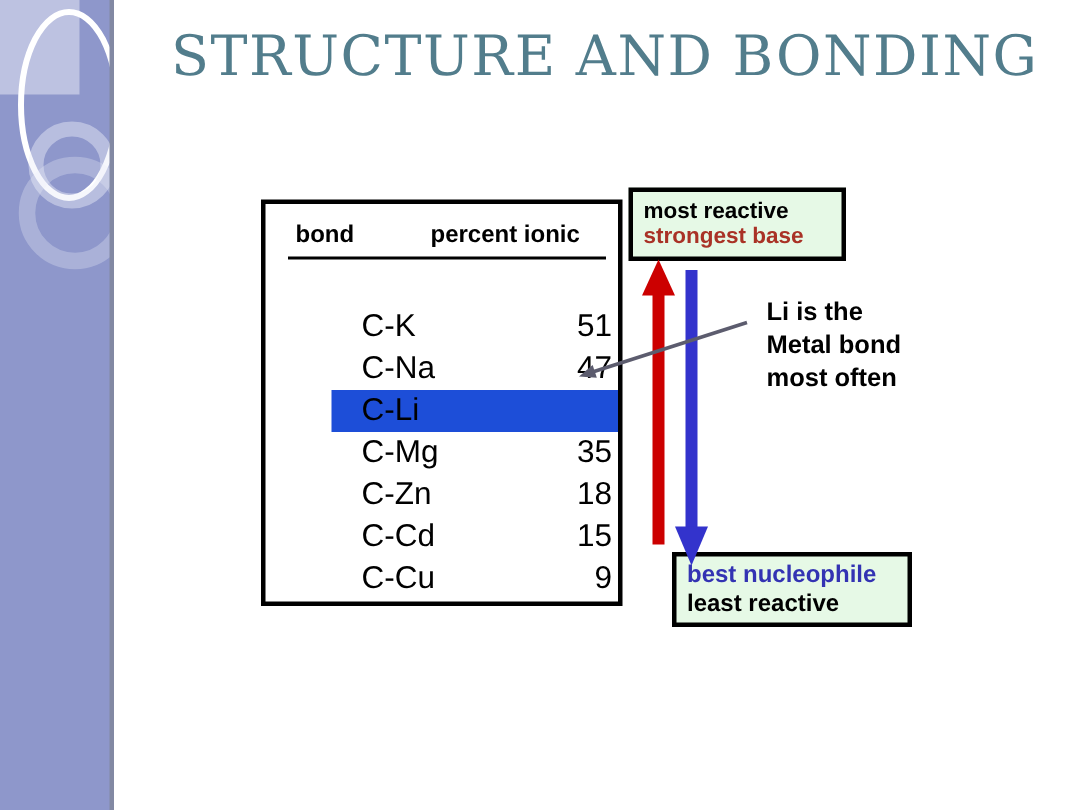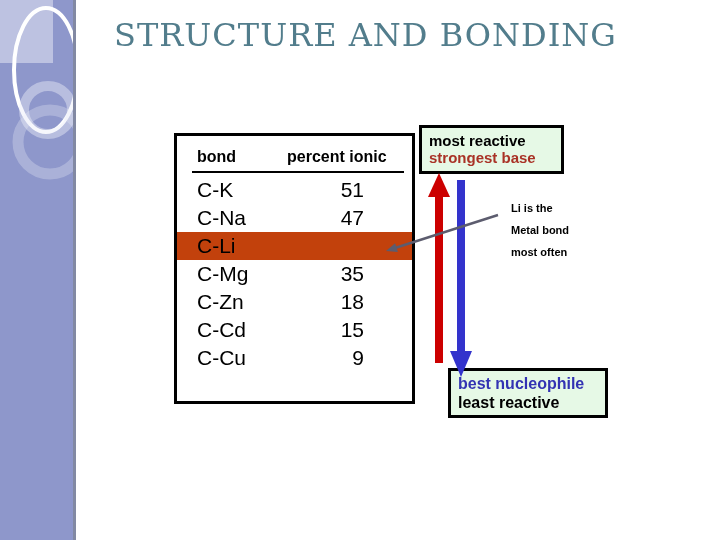--- a/index.html
+++ b/index.html
@@ -5,47 +5,47 @@
   html,body{margin:0;padding:0;background:#fff;}
   #slide{position:relative;width:720px;height:540px;background:#ffffff;overflow:hidden;
          font-family:"Liberation Sans",sans-serif;}
 
   
   #sidebar{position:absolute;left:0;top:0;width:76px;height:540px;}
 
   
   #title{position:absolute;left:114px;top:16px;width:600px;white-space:nowrap;
          font-family:"DejaVu Serif","Liberation Serif",serif;
-         font-size:32px;letter-spacing:1px;color:#527d8c;}
+         font-size:37px;letter-spacing:1px;color:#527d8c;}
 
   
   #tablebox{position:absolute;left:174px;top:133px;width:241px;height:271px;
             border:3px solid #000;background:#fff;box-sizing:border-box;}
   #tablebox .thead{position:absolute;top:12px;left:0;right:0;height:18px;
                    font-size:16px;font-weight:bold;color:#000;text-align:center;}
   #tablebox .th-bond{position:absolute;left:20px;}
   #tablebox .th-ionic{position:absolute;left:110px;}
   #tablebox .hrule{position:absolute;top:35px;left:15px;width:212px;height:2px;background:#000;}
-  #rows{position:absolute;top:40px;left:0;right:0;}
+  #rows{position:absolute;top:68px;left:0;right:0;padding-left:44px;}
   .trow{position:relative;height:28px;font-size:21px;color:#000;}
   .trow .bond{position:absolute;left:20px;top:2px;}
   .trow .val{position:absolute;left:0;top:2px;width:187px;text-align:right;}
 
   
   .gbox{position:absolute;border:3px solid #000;box-sizing:border-box;
         font-size:15px;font-weight:bold;line-height:17px;padding:4px 0 0 7px;}
   #topbox{left:419px;top:125px;width:145px;height:49px;}
   #topbox .l1{color:#000;}
   #topbox .l2{color:#a93226;}
   #bottombox{left:448px;top:368px;width:160px;height:50px;font-size:16px;line-height:19px;padding-top:3px;}
   #bottombox .l1{color:#3333b3;}
   #bottombox .l2{color:#000;}
 
   
-  #sidenote{position:absolute;left:511px;top:197px;font-size:11px;font-weight:bold;
+  #sidenote{position:absolute;left:511px;top:197px;font-size:17px;font-weight:bold;
             line-height:22px;color:#000;}
 
   
   #arrows{position:absolute;left:0;top:0;width:720px;height:540px;pointer-events:none;z-index:5;}
 </style>
 </head>
 <body>
 
 <div id="slide">
 
@@ -69,21 +69,21 @@
     <div id="rows">
 
     <div class="trow">
         <span class="bond">C-K</span>
         <span class="val">51</span>
       </div>
         <div class="trow">
         <span class="bond">C-Na</span>
         <span class="val">47</span>
       </div>
-        <div class="trow" style="background: #c2410c;">
+        <div class="trow" style="background: #1d4ed8;">
         <span class="bond">C-Li</span>
       </div>
         <div class="trow">
         <span class="bond">C-Mg</span>
         <span class="val">35</span>
       </div>
         <div class="trow">
         <span class="bond">C-Zn</span>
         <span class="val">18</span>
       </div>

